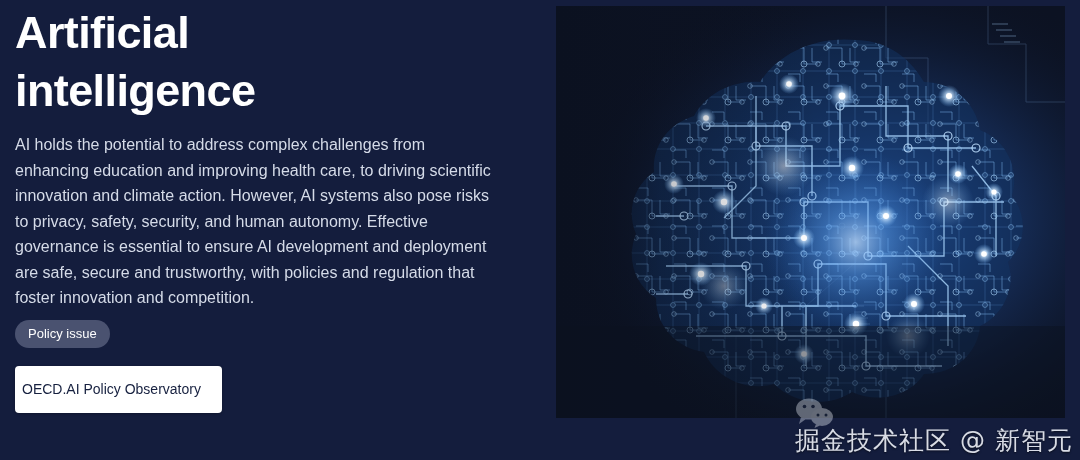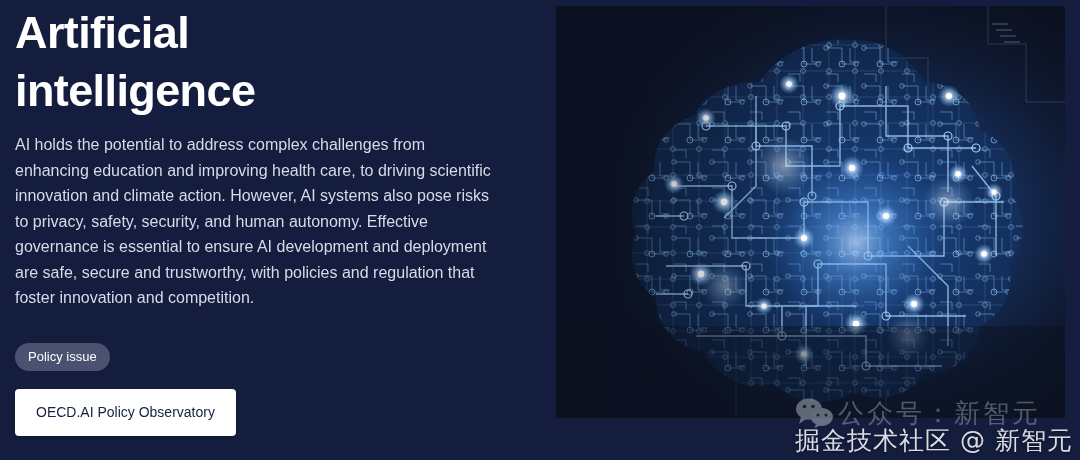--- a/index.html
+++ b/index.html
@@ -43,42 +43,42 @@
   #hero-desc {
     margin: 0;
     padding-top: 12px;
     font-size: 16px;
     line-height: 25.5px;
     color: #d5dbe8;
     width: 487px;
     font-weight: normal;
   }
   #badge-row {
-    margin-top: 32px;
+    margin-top: 9px;
   }
   #policy-badge {
     display: inline-block;
     background: #4a5270;
     color: #ffffff;
     font-size: 13px;
     line-height: 1;
     padding: 7px 13px 8px 13px;
     border-radius: 14px;
     white-space: nowrap;
   }
   #cta-button {
     display: block;
     margin-top: 18px;
     background: #ffffff;
     color: #16203f;
     border: none;
     border-radius: 4px;
     font-family: "Liberation Sans", sans-serif;
     font-size: 14px;
-    padding: 15px 21px 16px 21px;
+    padding: 15px 21px 16px 7px;
     cursor: pointer;
     box-shadow: 0 1px 3px rgba(0,0,0,0.25);
   }
 
   
   #media-panel {
     position: absolute;
     left: 556px;
     top: 6px;
     width: 509px;
@@ -300,17 +300,16 @@
     <ellipse cx="14" cy="11" rx="13" ry="10.5" fill="#e8eef8"></ellipse>
     <path d="M6 19 L4 26 L11 21 Z" fill="#e8eef8"></path>
     <circle cx="9.5" cy="8.5" r="1.8" fill="#2b3450"></circle>
     <circle cx="18" cy="8.5" r="1.8" fill="#2b3450"></circle>
     <ellipse cx="27" cy="19" rx="11" ry="9" fill="#f2f6fc"></ellipse>
     <path d="M21 26 L19.5 30 L25 27.5 Z" fill="#f2f6fc"></path>
     <circle cx="23" cy="17" r="1.5" fill="#2b3450"></circle>
     <circle cx="31" cy="17" r="1.5" fill="#2b3450"></circle>
   </svg>
 
-  <div id="watermark-top" class="watermark">公众号：新智元</div>
 
   <div id="watermark-bottom" class="watermark">掘金技术社区 @ 新智元</div>
 
 </div>
 
 </body></html>

